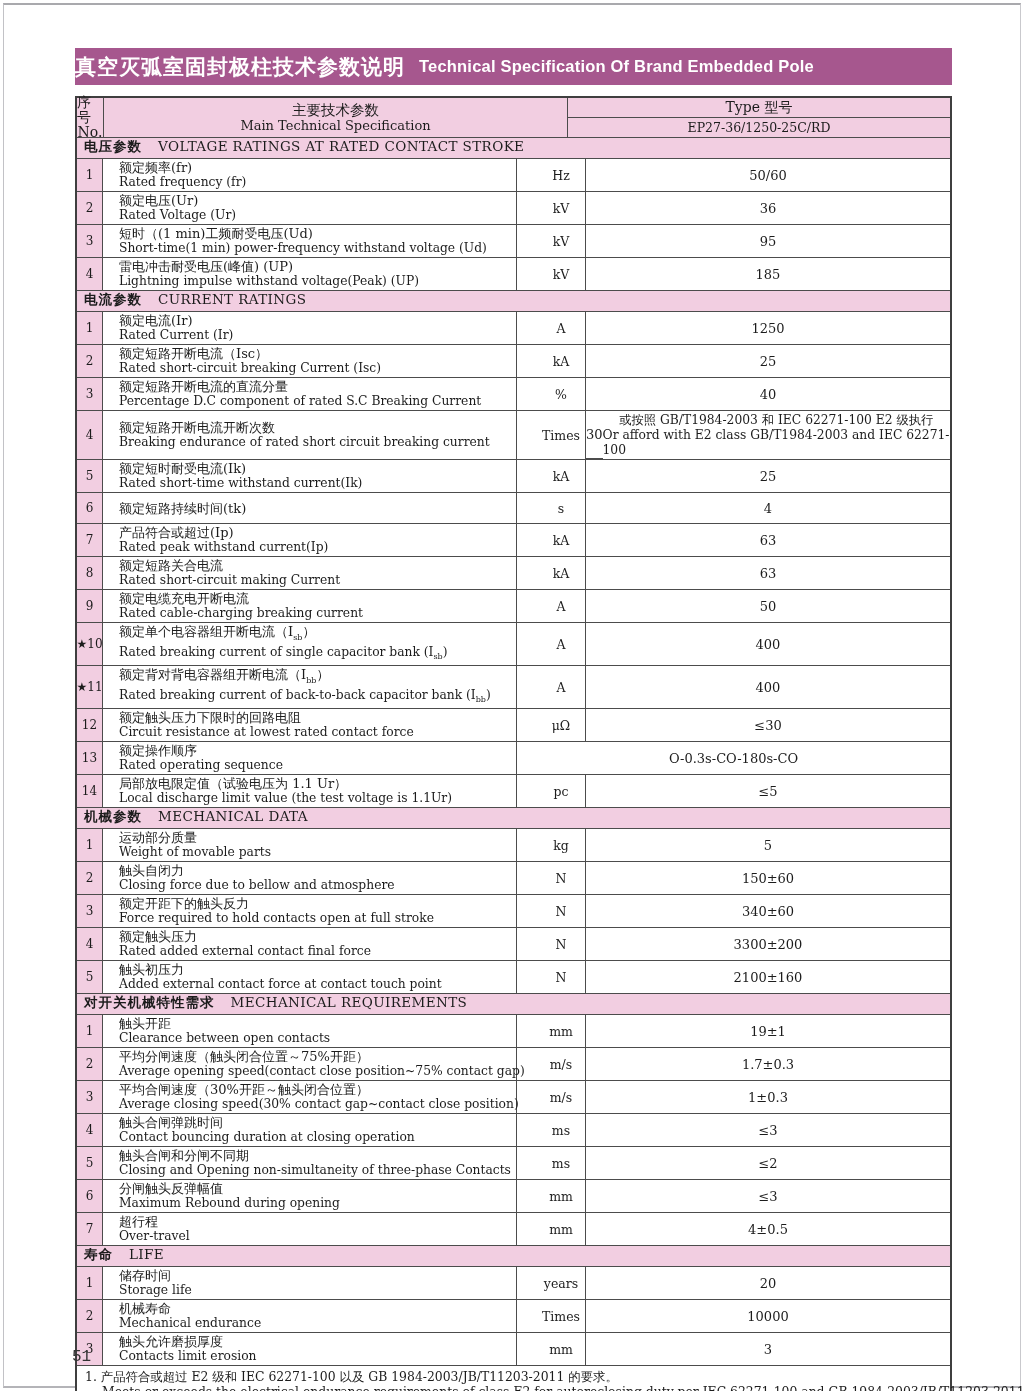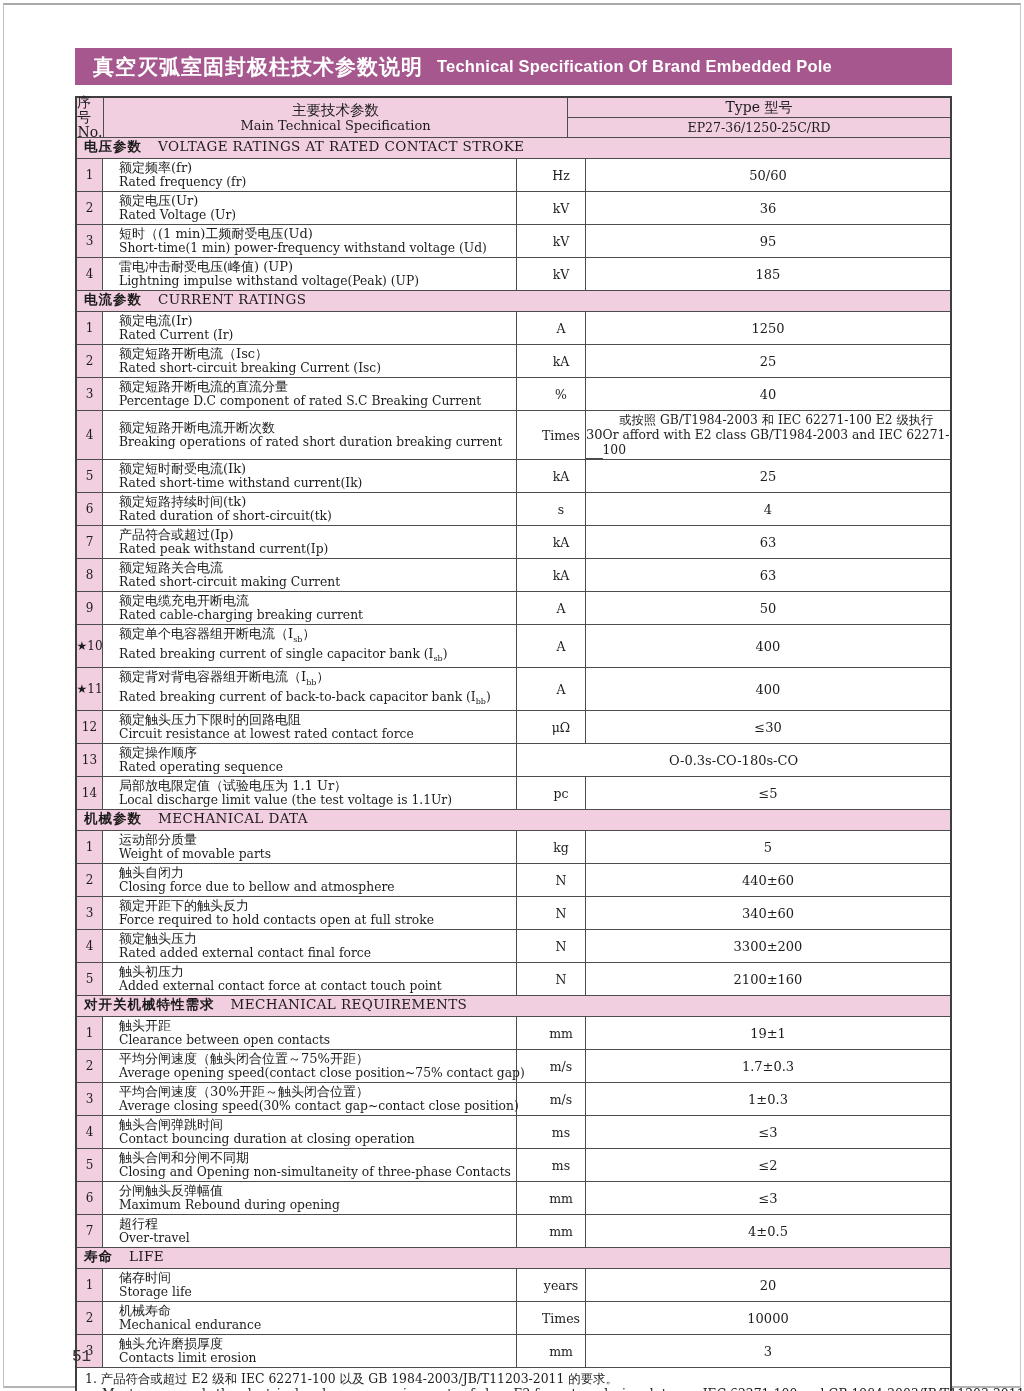--- a/index.html
+++ b/index.html
@@ -11,21 +11,21 @@
   .scan-frame{
     position:absolute;left:3px;top:3px;width:1016px;height:1381px;
     border-top:2px solid #a9a9ad;border-left:1px solid #c2c2c6;
     border-right:1px solid #c9c9cd;border-bottom:2px solid #b4b4b8;
     pointer-events:none;
   }
   .content{position:absolute;left:75px;top:48px;width:877px;}
   
   .title-bar{
     height:37px;background:var(--accent,#a6578e);color:#ffffff;
-    display:flex;align-items:center;padding-left:18px;box-sizing:border-box;
+    display:flex;align-items:center;padding-left:0;box-sizing:border-box;
     font-family:"Liberation Sans","DejaVu Sans",sans-serif;font-weight:bold;
   }
   .title-bar .zh{font-size:21px;letter-spacing:1px;}
   .title-bar .en{font-size:16.5px;margin-left:14px;letter-spacing:.2px;}
   
   .spec-table{
     margin-top:11px;border:2px solid #3f3f3f;box-sizing:border-box;
     background:#ffffff;
   }
   .thead{display:flex;height:39px;background:var(--pink,#f2cee1);}
@@ -191,21 +191,21 @@
             <div class="zh">额定短路开断电流的直流分量</div>
             <div class="en">Percentage D.C component of rated S.C Breaking Current</div>
           </div>
           <div class="cell c-unit">%</div>
           <div class="cell c-val">40</div>
         </div>
         <div class="trow tall">
           <div class="cell c-no">4</div>
           <div class="cell c-desc">
             <div class="zh">额定短路开断电流开断次数</div>
-            <div class="en">Breaking operations of rated short duration breaking current</div>
+            <div class="en">Breaking endurance of rated short circuit breaking current</div>
           </div>
           <div class="cell c-unit">Times</div>
           <div class="cell c-val split">
             <div class="v1">30</div>
             <div class="v2">
               <div>或按照 GB/T1984-2003 和 IEC 62271-100 E2 级执行</div>
               <div>Or afford with E2 class GB/T1984-2003 and IEC 62271-100</div>
             </div>
           </div>
         </div>
@@ -215,21 +215,20 @@
             <div class="zh">额定短时耐受电流(Ik)</div>
             <div class="en">Rated short-time withstand current(Ik)</div>
           </div>
           <div class="cell c-unit">kA</div>
           <div class="cell c-val">25</div>
         </div>
         <div class="trow">
           <div class="cell c-no">6</div>
           <div class="cell c-desc">
             <div class="zh">额定短路持续时间(tk)</div>
-            <div class="en">Rated duration of short-circuit(tk)</div>
           </div>
           <div class="cell c-unit">s</div>
           <div class="cell c-val">4</div>
         </div>
         <div class="trow">
           <div class="cell c-no">7</div>
           <div class="cell c-desc">
             <div class="zh">产品符合或超过(Ip)</div>
             <div class="en">Rated peak withstand current(Ip)</div>
           </div>
@@ -311,21 +310,21 @@
           <div class="cell c-unit">kg</div>
           <div class="cell c-val">5</div>
         </div>
         <div class="trow">
           <div class="cell c-no">2</div>
           <div class="cell c-desc">
             <div class="zh">触头自闭力</div>
             <div class="en">Closing force due to bellow and atmosphere</div>
           </div>
           <div class="cell c-unit">N</div>
-          <div class="cell c-val">440±60</div>
+          <div class="cell c-val">150±60</div>
         </div>
         <div class="trow">
           <div class="cell c-no">3</div>
           <div class="cell c-desc">
             <div class="zh">额定开距下的触头反力</div>
             <div class="en">Force required to hold contacts open at full stroke</div>
           </div>
           <div class="cell c-unit">N</div>
           <div class="cell c-val">340±60</div>
         </div>

